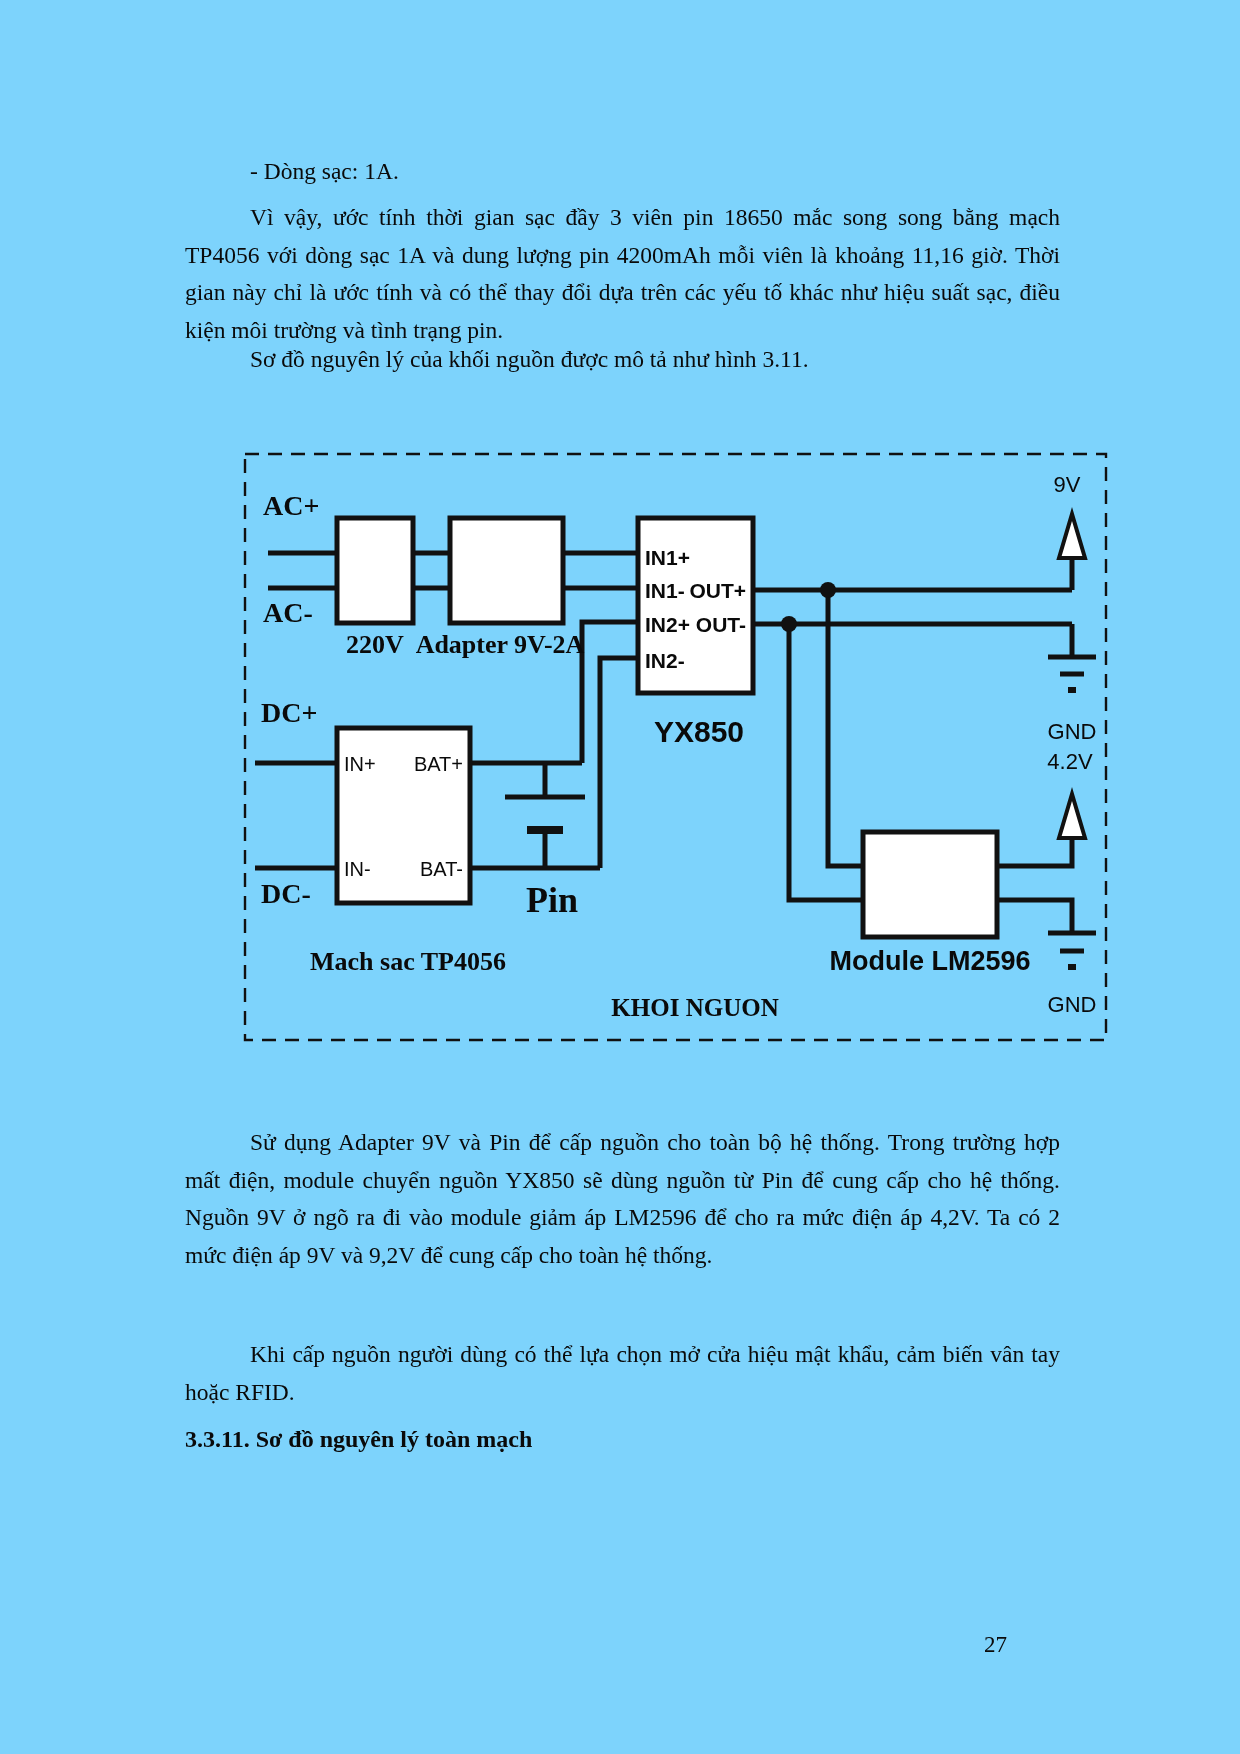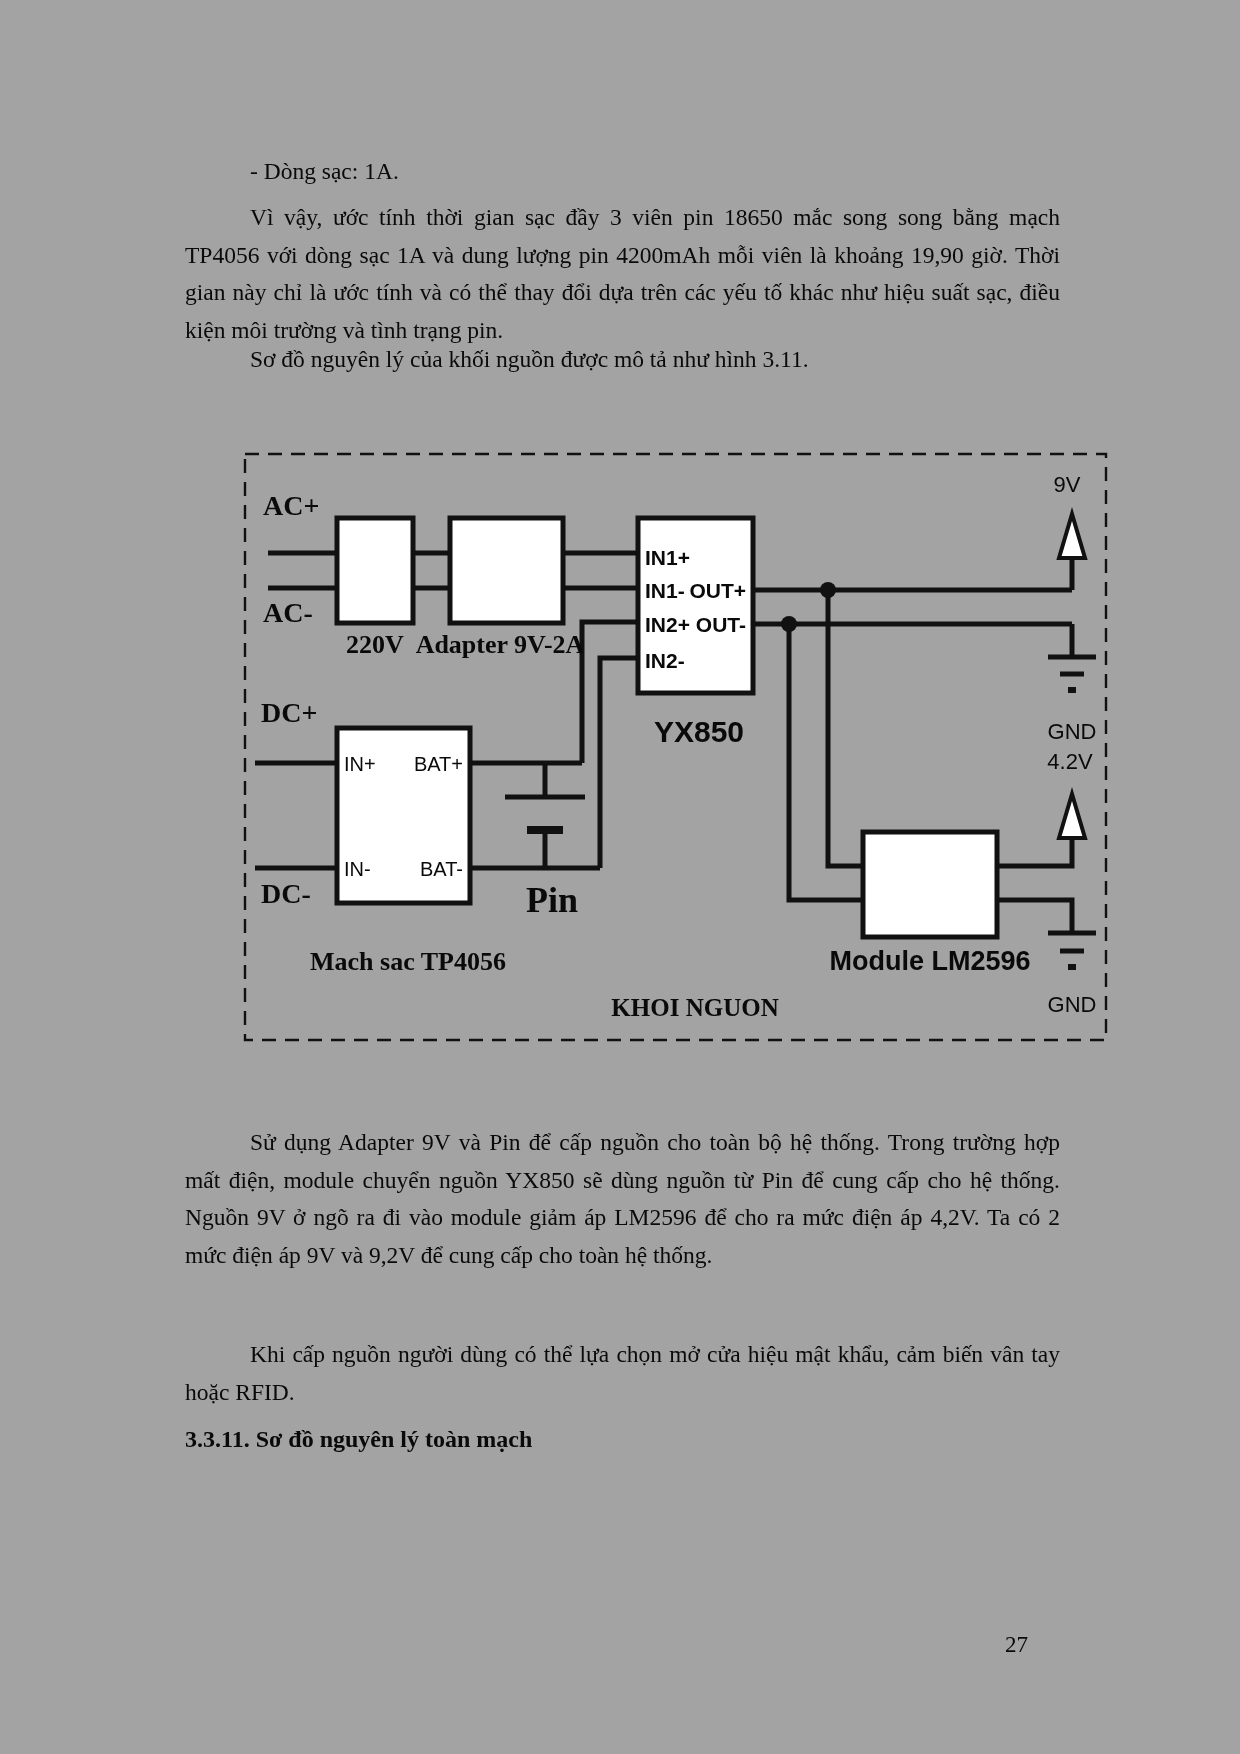--- a/index.html
+++ b/index.html
@@ -1,35 +1,35 @@
 <!DOCTYPE html>
 <html><head>
 <meta charset="utf-8">
 <style>
   html,body{margin:0;padding:0;background:#ffffff;}
   body{width:1240px;height:1754px;position:relative;font-family:"Liberation Serif",serif;color:#0a0a0a;}
-  .page{position:absolute;inset:0;background:#a3a3a3;}
+  .page{position:absolute;inset:0;background:#7dd3fc;}
   .tline{position:absolute;font-size:23.5px;white-space:nowrap;}
   .para{position:absolute;left:185px;width:875px;font-size:23.5px;line-height:37.5px;text-align:justify;text-indent:65px;}
   .caption{position:absolute;left:243px;width:865px;text-align:center;font-style:italic;font-size:25px;}
   .heading{position:absolute;left:185px;font-size:24px;font-weight:bold;white-space:nowrap;}
   .pagenum{position:absolute;font-size:23px;}
   svg text{fill:#0a0a0a;}
   .dserif{font-family:"Liberation Serif",serif;font-weight:bold;}
   .dsans{font-family:"Liberation Sans",sans-serif;}
   .dsansb{font-family:"Liberation Sans",sans-serif;font-weight:bold;}
 </style>
 </head>
 <body>
 
 <div class="page">
 
   <div class="tline" style="left:250px;top:158px;">- Dòng sạc: 1A.</div>
 
-  <div class="para" style="top:199px;">Vì vậy, ước tính thời gian sạc đầy 3 viên pin 18650 mắc song song bằng mạch TP4056 với dòng sạc 1A và dung lượng pin 4200mAh mỗi viên là khoảng 19,90 giờ. Thời gian này chỉ là ước tính và có thể thay đổi dựa trên các yếu tố khác như hiệu suất sạc, điều kiện môi trường và tình trạng pin.</div>
+  <div class="para" style="top:199px;">Vì vậy, ước tính thời gian sạc đầy 3 viên pin 18650 mắc song song bằng mạch TP4056 với dòng sạc 1A và dung lượng pin 4200mAh mỗi viên là khoảng 11,16 giờ. Thời gian này chỉ là ước tính và có thể thay đổi dựa trên các yếu tố khác như hiệu suất sạc, điều kiện môi trường và tình trạng pin.</div>
 
   <div class="tline" style="left:250px;top:346px;">Sơ đồ nguyên lý của khối nguồn được mô tả như hình 3.11.</div>
 
   <svg style="position:absolute;left:243px;top:452px;" width="865" height="590" viewBox="0 0 865 590">
 
     <rect x="2" y="2" width="861" height="586" fill="none" stroke="#111" stroke-width="2.4" stroke-dasharray="14 9"></rect>
 
     <g stroke="#111" stroke-width="5" fill="none">
 
       <path d="M25 101 H94 M170 101 H207 M320 101 H395"></path>
@@ -117,15 +117,15 @@
   </svg>
 
 
 
   <div class="para" style="top:1124px;">Sử dụng Adapter 9V và Pin để cấp nguồn cho toàn bộ hệ thống. Trong trường hợp mất điện, module chuyển nguồn YX850 sẽ dùng nguồn từ Pin để cung cấp cho hệ thống. Nguồn 9V ở ngõ ra đi vào module giảm áp LM2596 để cho ra mức điện áp 4,2V. Ta có 2 mức điện áp 9V và 9,2V để cung cấp cho toàn hệ thống.</div>
 
   <div class="para" style="top:1336px;">Khi cấp nguồn người dùng có thể lựa chọn mở cửa hiệu mật khẩu, cảm biến vân tay hoặc RFID.</div>
 
   <div class="heading" style="top:1426px;">3.3.11. Sơ đồ nguyên lý toàn mạch</div>
 
-  <div class="pagenum" style="left:1005px;top:1632px;">27</div>
+  <div class="pagenum" style="left:984px;top:1632px;">27</div>
 
 </div>
 
 </body></html>

